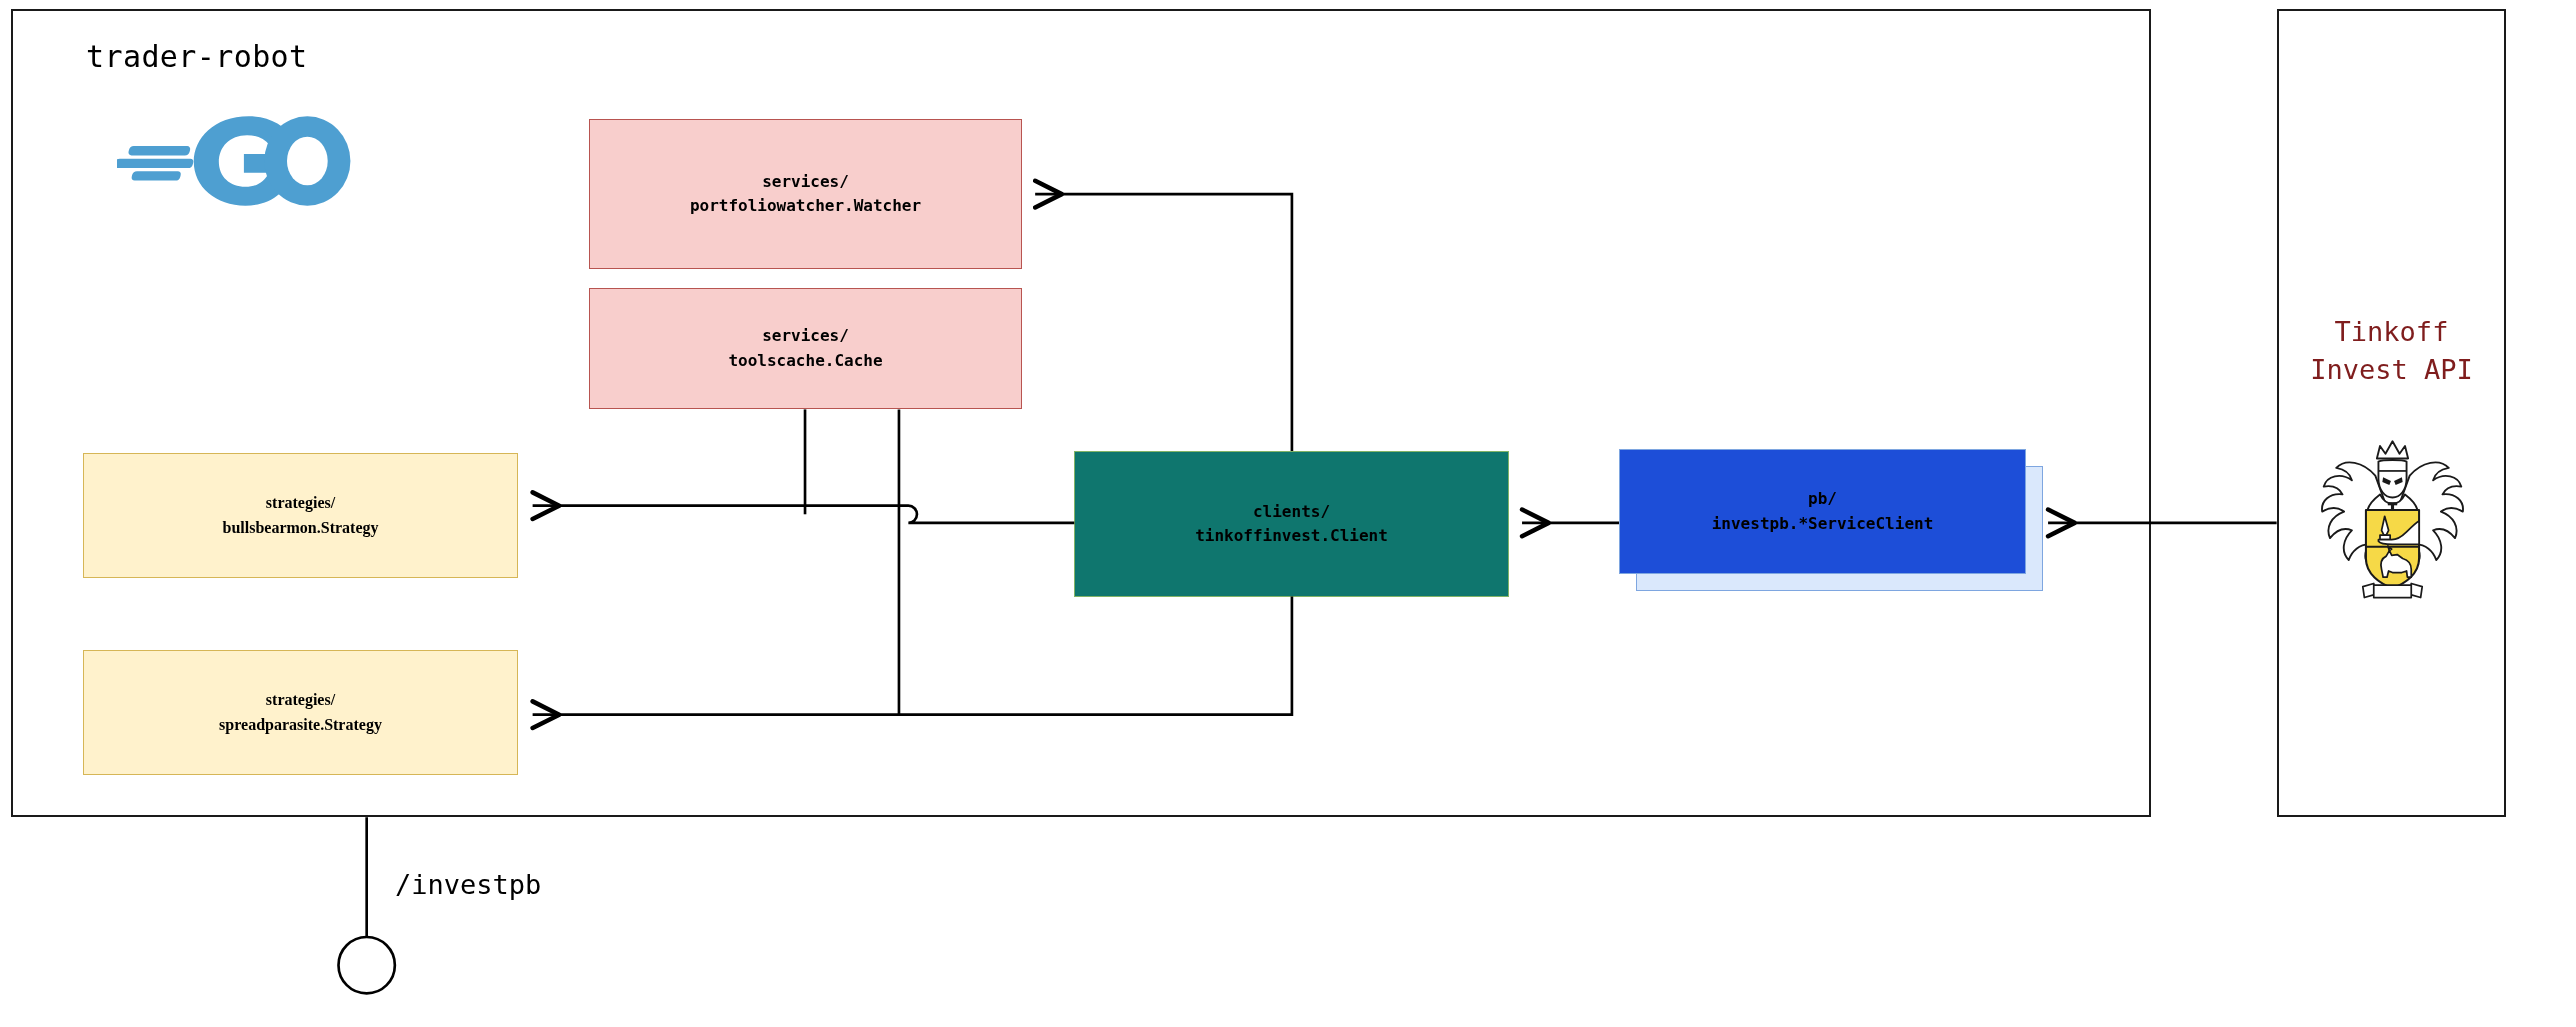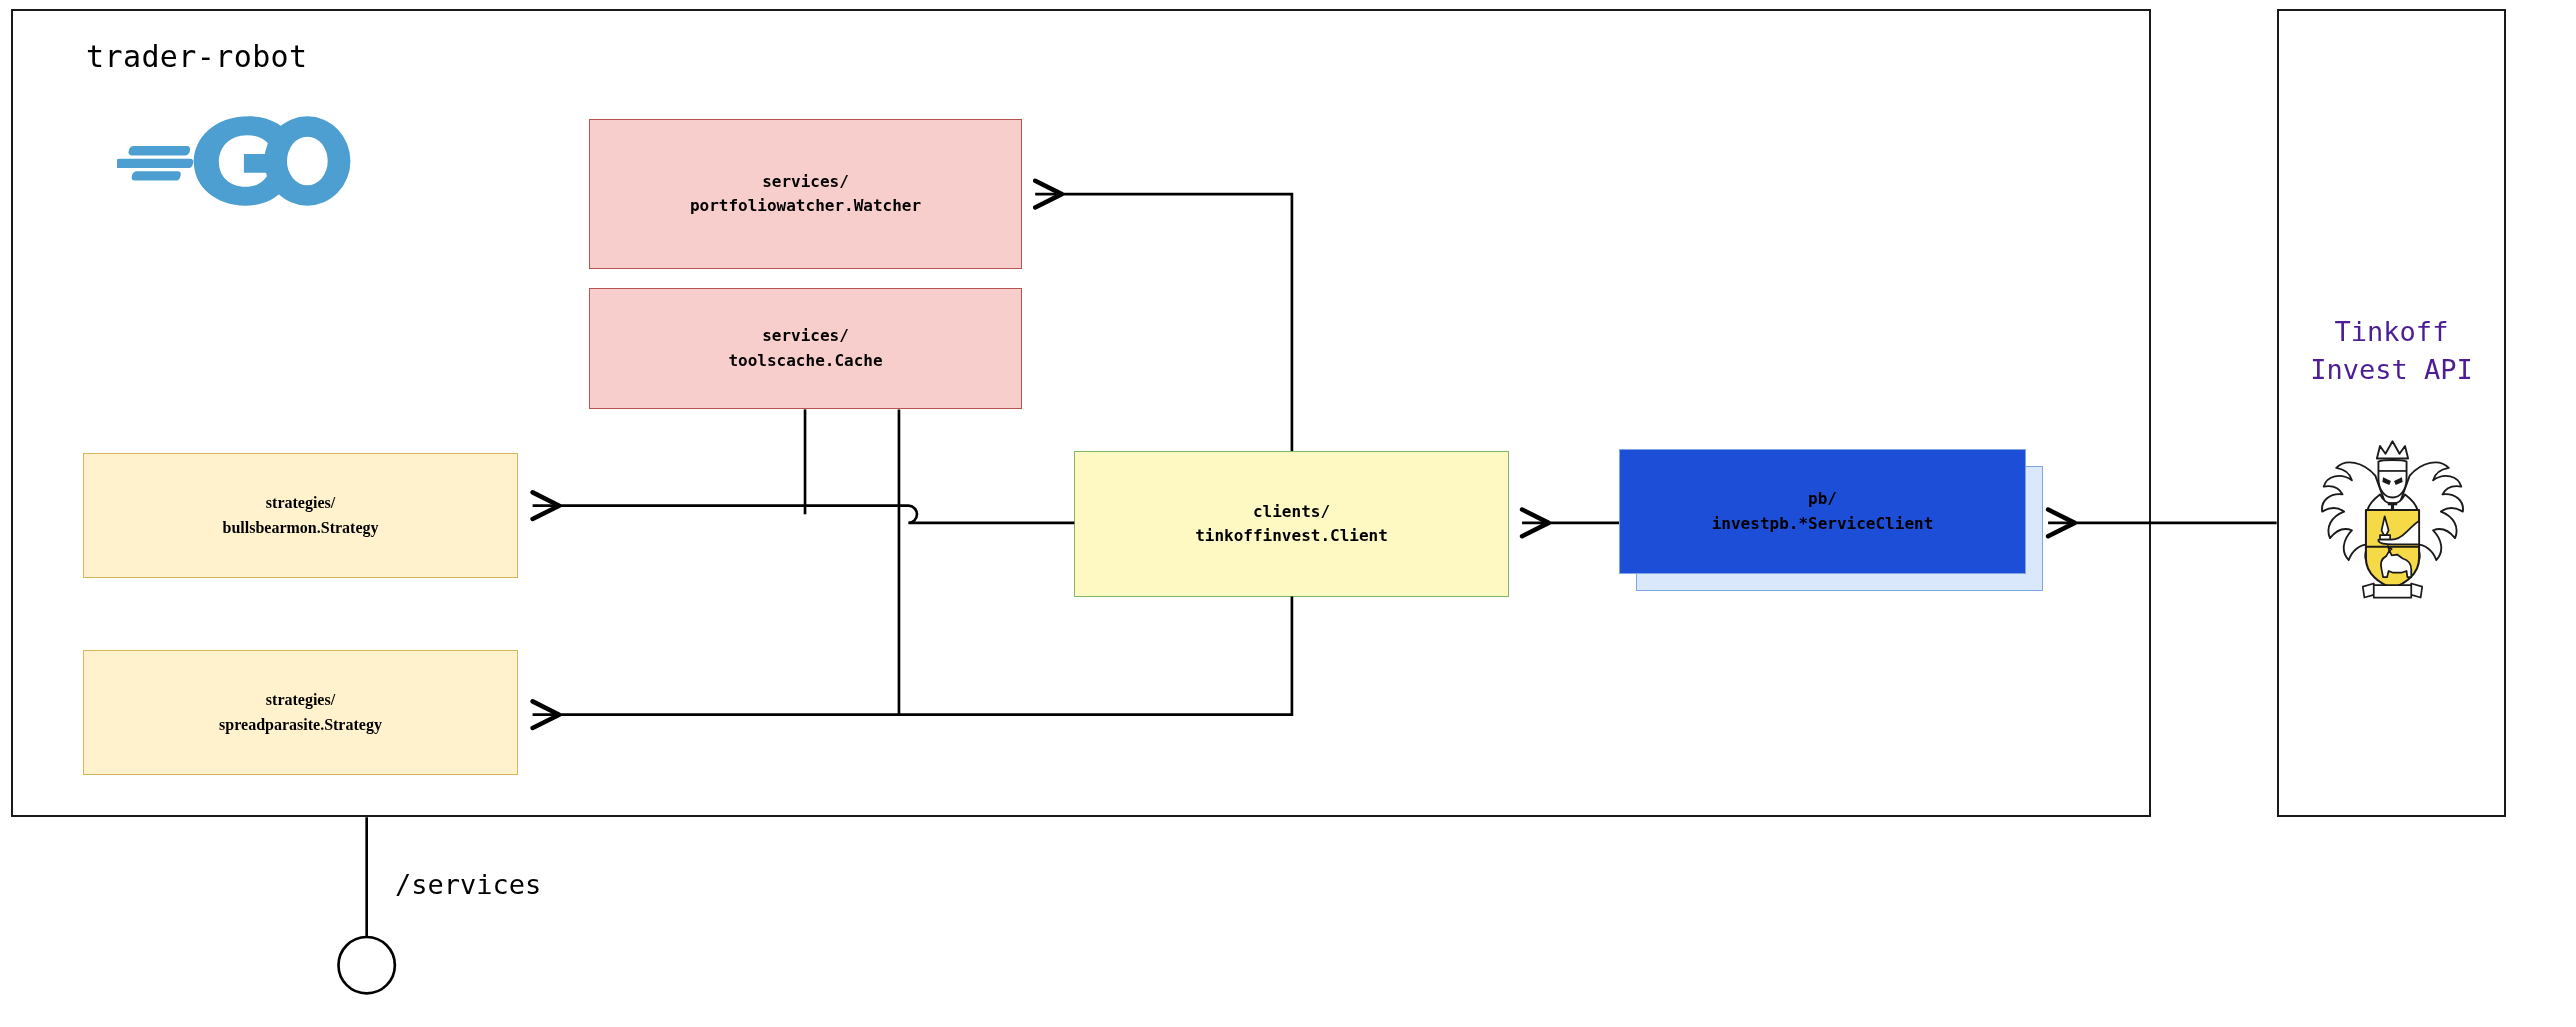--- a/index.html
+++ b/index.html
@@ -25,38 +25,38 @@
     font-size:30px;color:#000;white-space:pre;letter-spacing:0.4px;
   }
   #trader-title{left:86px;top:39px;}
 
   
   #go-logo{position:absolute;left:117px;top:110px;width:235px;height:102px;}
 
   
   #tinkoff-title{
     position:absolute;left:2277px;top:313px;width:229px;
-    text-align:center;font-size:27px;line-height:1.42;color:#4c1d95;
+    text-align:center;font-size:27px;line-height:1.42;color:#7f1d1d;
     font-family:"DejaVu Sans Mono","Liberation Mono",monospace;
     white-space:pre-line;
   }
   #tinkoff-logo{position:absolute;left:2314px;top:435px;width:157px;height:168px;}
 
   
   .node{
     position:absolute;box-sizing:border-box;
     display:flex;align-items:center;justify-content:center;
     text-align:center;
     font-family:"DejaVu Sans Mono","Liberation Mono",monospace;
     font-weight:bold;font-size:16px;line-height:1.52;color:#000;
     white-space:pre-line;border-width:1.6px;border-style:solid;
   }
   .node.pink  {background:#f8cecc;border-color:#b85450;}
   .node.yellow{background:#fff2cc;border-color:#d6b656;font-family:Liberation Serif, serif;}
-  .node.green {background:#fef9c3;border-color:#82b366;}
+  .node.green {background:#0f766e;border-color:#82b366;}
   .node.blue  {background:#1d4ed8;border-color:#7ea6e0;}
 
   #node-watcher {left:589px; top:119px; width:433px; height:150px;}
   #node-cache   {left:589px; top:288px; width:433px; height:121px;}
   #node-bulls   {left:83px; top:453px; width:435px; height:125px;}
   #node-spread  {left:83px; top:650px; width:435px; height:125px;}
   #node-client  {left:1074px;top:451px; width:435px; height:146px;}
   #node-pb      {left:1619px;top:449px; width:407px; height:125px;z-index:3;}
   #node-pb-shadow{
     position:absolute;left:1636px;top:466px;width:407px;height:125px;
@@ -217,16 +217,16 @@
 
       <path d="M2068 668 L1944 668" marker-end="url(#vhead)"></path>
 
       <path d="M2908 668 L2616 668" marker-end="url(#vhead)"></path>
 
       <path d="M468 1044 L468 1196"></path>
     </g>
     <circle cx="468" cy="1233" r="36" fill="#ffffff" stroke="#000000" stroke-width="3.4"></circle>
   </svg>
 
-  <div id="metrics-label">/services</div>
+  <div id="metrics-label">/investpb</div>
 
 </div>
 
 
 </body></html>

